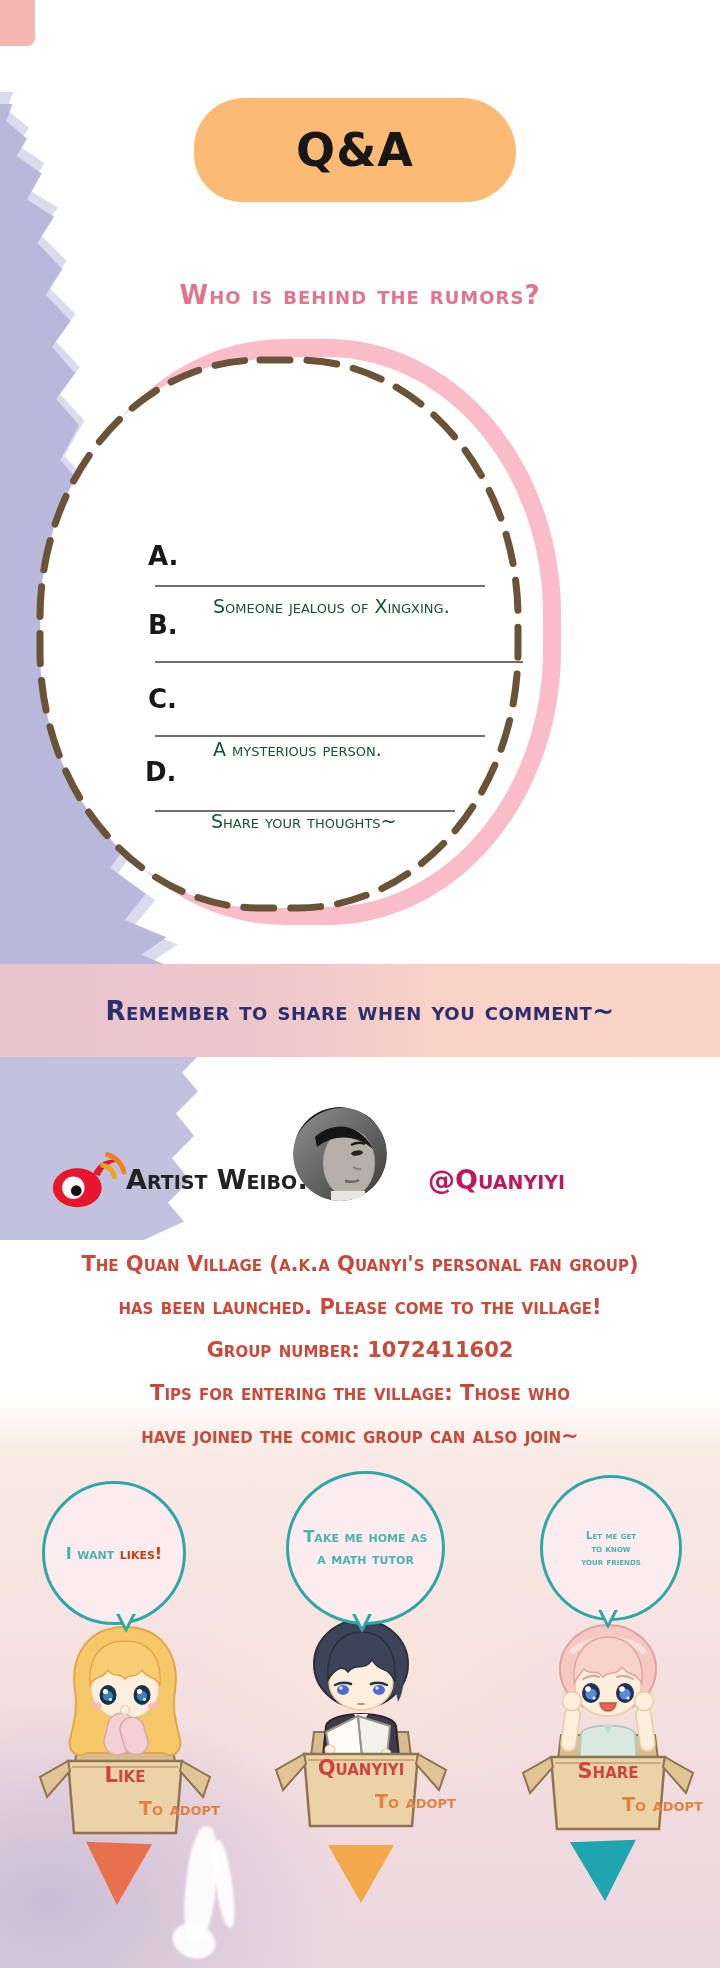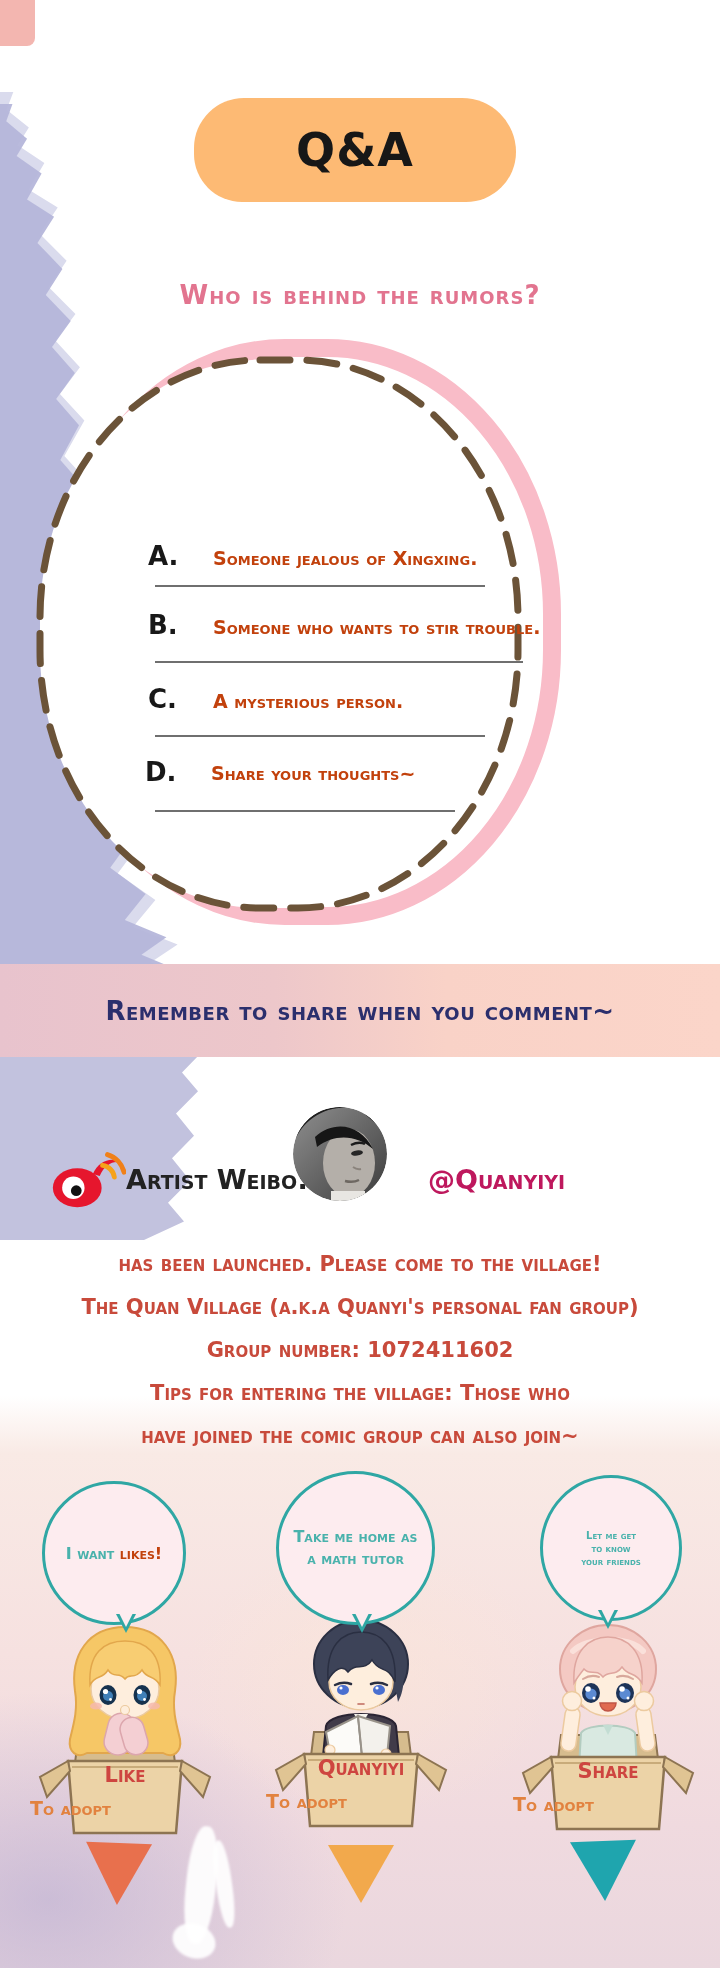--- a/index.html
+++ b/index.html
@@ -27,21 +27,21 @@
   
   .qa-pill{left:194px;top:98px;width:322px;height:104px;background:#fdba74;z-index:2;
     border-radius:50px 54px 50px 48px;display:flex;align-items:center;justify-content:center;}
   .qa-pill span{font-size:46px;font-weight:bold;color:#171717;letter-spacing:1px;}
   
   .question{left:0;top:280px;width:720px;text-align:center;z-index:2;
     color:#e2748f;font-size:26px;font-weight:bold;letter-spacing:1px;}
   
   .bubble-svg{left:8px;top:338px;z-index:1;}
   .opt-letter{z-index:3;font-size:26px;font-weight:bold;color:#181818;}
-  .opt-text{z-index:3;font-size:19px;font-weight:bold;color:#c2410c;letter-spacing:0;white-space:nowrap;}
+  .opt-text{z-index:3;font-size:19px;font-weight:normal;color:#14532d;letter-spacing:0;white-space:nowrap;margin-top:48px;}
   .opt-line{z-index:3;height:2px;background:#6f6f6f;}
   
   .banner{left:0;top:964px;width:720px;height:93px;z-index:2;display:flex;align-items:center;justify-content:center;
     background:linear-gradient(90deg,#e8c3cd 0%,#edc7ca 38%,#f9d2c7 62%,#fbd5c9 100%);}
   .banner span{color:#2b2f6d;font-size:26px;font-weight:bold;letter-spacing:.5px;}
   
   .weibo-label{left:126px;top:1164px;z-index:2;font-size:27px;font-weight:bold;color:#222;}
   .weibo-handle{left:428px;top:1164px;z-index:2;font-size:27px;font-weight:bold;color:#be185d;}
   .avatar{left:293px;top:1107px;width:94px;height:94px;z-index:2;border-radius:50%;overflow:hidden;}
   .weibo-icon{left:48px;top:1146px;z-index:2;}
@@ -51,30 +51,30 @@
   
   .speech{z-index:3;border:3.5px solid #2fa7a4;background:#fdecef;border-radius:50%;
     display:flex;flex-direction:column;align-items:center;justify-content:center;text-align:center;
     color:#49b2ac;font-weight:bold;}
   .speech .hl{color:#c2410c;}
   .tail-o{position:absolute;width:0;height:0;border-left:10px solid transparent;border-right:10px solid transparent;
     border-top:19px solid #2fa7a4;z-index:3;}
   .tail-i{position:absolute;width:0;height:0;border-left:7px solid transparent;border-right:7px solid transparent;
     border-top:14px solid #fdecef;z-index:4;}
   .b1{left:42px;top:1481px;width:138px;height:138px;font-size:16px;}
-  .b2{left:276px;top:1471px;width:153px;height:148px;font-size:16px;line-height:1.35;}
+  .b2{left:286px;top:1471px;width:153px;height:148px;font-size:16px;line-height:1.35;}
   .b3{left:540px;top:1475px;width:136px;height:140px;font-size:10px;line-height:1.3;}
   
   .char{position:absolute;width:190px;height:235px;z-index:2;}
   .c1{left:30px;top:1611px;}
   .c2{left:266px;top:1604px;}
   .c3{left:513px;top:1607px;}
   .box-action{position:absolute;left:0;width:190px;text-align:center;font-weight:bold;
     font-size:21px;color:#ce4540;top:152px;z-index:3;}
-  .box-caption{position:absolute;left:0;width:190px;text-align:left;font-weight:bold;
+  .box-caption{position:absolute;left:0;width:190px;text-align:right;font-weight:bold;
     font-size:19px;color:#e2823f;top:186px;z-index:3;}
   
   .tri{position:absolute;width:0;height:0;z-index:2;border-left:33px solid transparent;border-right:33px solid transparent;}
   .tri1{left:85px;top:1843px;border-top:62px solid #e8704d;transform:rotate(2deg);}
   .tri2{left:328px;top:1845px;border-top:58px solid #f2a94c;}
   .tri3{left:571px;top:1841px;border-top:60px solid #1fa5ae;transform:rotate(-2deg);}
 </style>
 </head>
 <body>
 
@@ -98,21 +98,20 @@
     <rect x="52" y="10" width="492" height="568" rx="225" ry="266" fill="none" stroke="#f9bcc8" stroke-width="18"></rect>
     <rect x="32" y="22" width="478" height="548" rx="220" ry="258" fill="#ffffff"></rect>
     <rect x="32" y="22" width="478" height="548" rx="220" ry="258" fill="none" stroke="#6b5338" stroke-width="7" stroke-dasharray="30 17" stroke-linecap="round"></rect>
   </svg>
 
   <div class="abs opt-letter" style="left:148px;top:541px;">A.</div>
   <div class="abs opt-text sc" style="left:213px;top:547px;">Someone jealous of Xingxing.</div>
   <div class="abs opt-line" style="left:155px;top:585px;width:330px;"></div>
 
   <div class="abs opt-letter" style="left:148px;top:610px;">B.</div>
-  <div class="abs opt-text sc" style="left:213px;top:616px;">Someone who wants to stir trouble.</div>
   <div class="abs opt-line" style="left:155px;top:661px;width:368px;"></div>
 
   <div class="abs opt-letter" style="left:148px;top:684px;">C.</div>
   <div class="abs opt-text sc" style="left:213px;top:690px;">A mysterious person.</div>
   <div class="abs opt-line" style="left:155px;top:735px;width:330px;"></div>
 
   <div class="abs opt-letter" style="left:145px;top:757px;">D.</div>
   <div class="abs opt-text sc" style="left:211px;top:762px;">Share your thoughts~</div>
   <div class="abs opt-line" style="left:155px;top:810px;width:300px;"></div>
 
@@ -149,22 +148,22 @@
         <path d="M58,38 q8,-4 14,-1" stroke="#1c1c1c" stroke-width="2.5" fill="none"></path>
         <path d="M60,60 q4,3 8,2" stroke="#8a837c" stroke-width="2" fill="none"></path>
         <path d="M52,74 q8,2 14,-1" stroke="#6e6862" stroke-width="2.5" fill="none"></path>
         <rect x="38" y="84" width="34" height="12" fill="#e8e6e2"></rect>
       </g>
     </svg>
   </div>
   <div class="abs weibo-handle sc">@Quanyiyi</div>
 
   <div class="abs announce sc">
+    <div>The Quan Village (a.k.a Quanyi's personal fan group)</div>
     <div>has been launched. Please come to the village!</div>
-    <div>The Quan Village (a.k.a Quanyi's personal fan group)</div>
     <div>Group number: 1072411602</div>
     <div>Tips for entering the village: Those who</div>
     <div>have joined the comic group can also join~</div>
   </div>
 
   <div class="abs speech b1 sc">
     <div>
       <span>I want </span><span class="hl">likes!</span>
     </div>
   </div>

